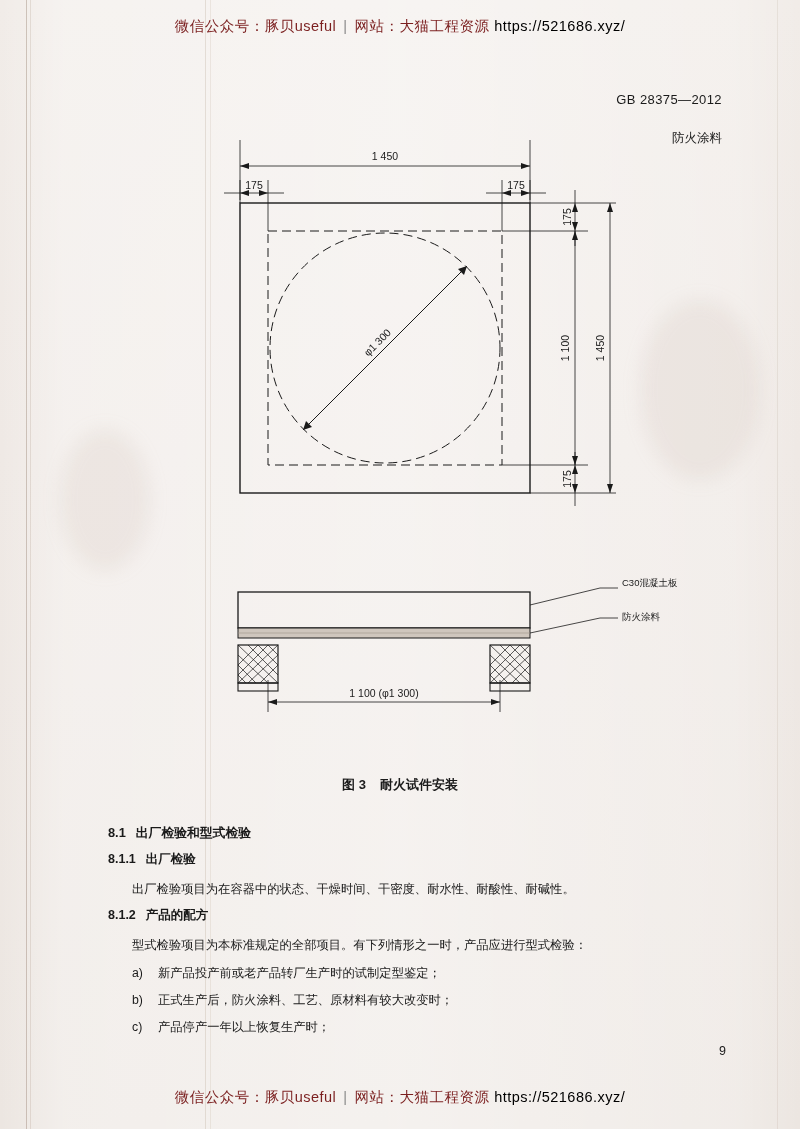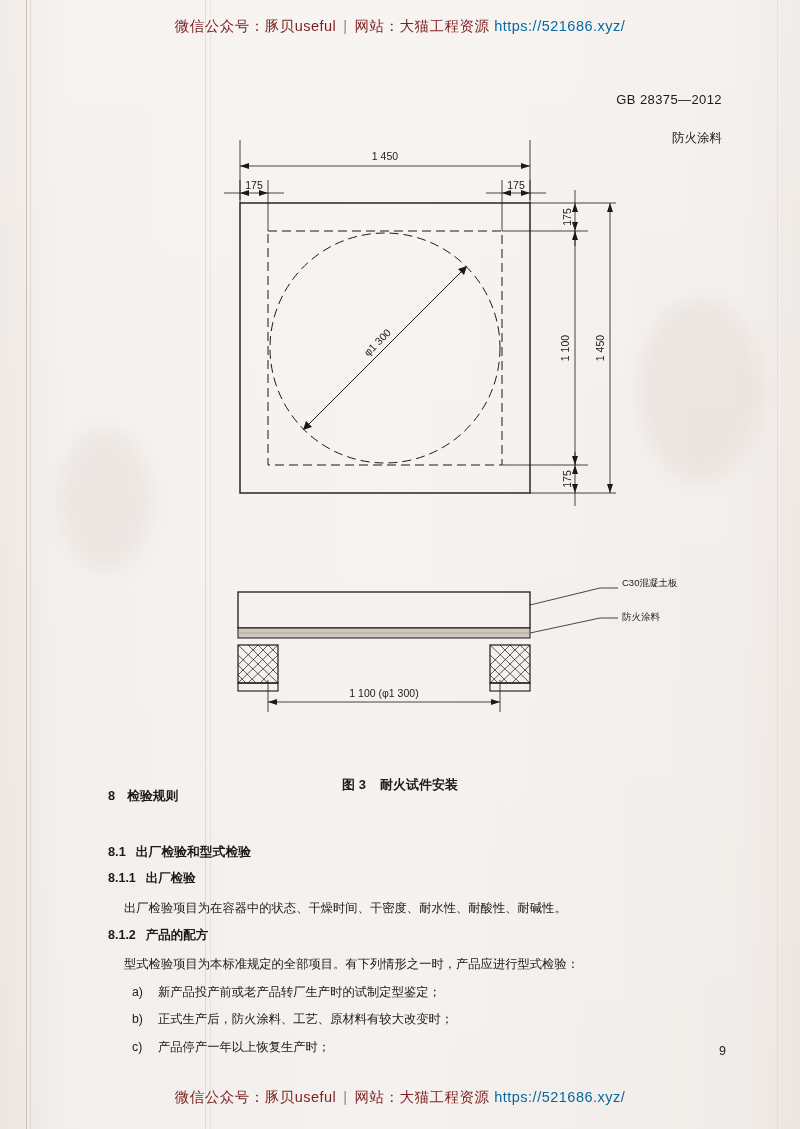--- a/index.html
+++ b/index.html
@@ -27,21 +27,21 @@
   .watermark{
     position:absolute;left:0;width:100%;
     text-align:center;
     font-family:"Liberation Sans", sans-serif;
     font-size:14.5px;
     color:#7b1f1f;
     letter-spacing:.5px;
     white-space:nowrap;
   }
   .watermark .sep{color:#8a8a8a;margin:0 7px;}
-  .watermark .url{color:#0369a1;text-align:center;}
+  .watermark .url{color:#000000;text-align:center;}
   .wm-top{top:17px;}
   .wm-bottom{bottom:22px;}
 
   .hdr-code{
     position:absolute;right:78px;top:92px;
     font-family:"Liberation Sans", sans-serif;
     font-size:13px;letter-spacing:.4px;
   }
   .unit-note{
     position:absolute;right:78px;top:130px;
@@ -73,21 +73,21 @@
   
   .body{
     position:absolute;left:108px;top:786px;width:610px;
     font-family:"Liberation Sans", sans-serif;
     font-size:12.5px;
     line-height:1.5;
   }
   .h1{font-weight:bold;font-size:12.8px;margin-top:0;}
   .h2{font-weight:bold;font-size:12.8px;margin-top:37px;}
   .h3{font-weight:bold;font-size:12.5px;margin-top:8px;}
-  .para{margin-top:11px;margin-left:16px;font-size:12.3px;}
+  .para{margin-top:11px;margin-left:24px;font-size:12.3px;}
   .item{margin-top:9px;margin-left:24px;font-size:12.3px;display:flex;}
   .item .mk{width:26px;flex:none;}
   .h1 .sp{display:inline-block;width:12px;}
   .h2 .sp{display:inline-block;width:10px;}
   .h3 .sp{display:inline-block;width:10px;}
 
   .pageno{
     position:absolute;right:74px;top:1044px;
     font-family:"Liberation Sans", sans-serif;
     font-size:12.5px;
@@ -227,23 +227,20 @@
   <polygon points="500,702 491,699 491,705" fill="#1a1a1a"></polygon>
   <text class="dimtext" x="384" y="697" text-anchor="middle">1 100 (φ1 300)</text>
 </svg>
 </div>
 
 <div class="figcap">
   <span>图 3</span><span class="gap"></span><span>耐火试件安装</span>
 </div>
 
 <div class="body">
-  <div class="h1">
-    <span>8</span><span class="sp"></span><span>检验规则</span>
-  </div>
 
   <div class="h2">
     <span>8.1</span><span class="sp"></span><span>出厂检验和型式检验</span>
   </div>
 
   <div class="h3">
     <span>8.1.1</span><span class="sp"></span><span>出厂检验</span>
   </div>
   <div class="para">出厂检验项目为在容器中的状态、干燥时间、干密度、耐水性、耐酸性、耐碱性。</div>
 

